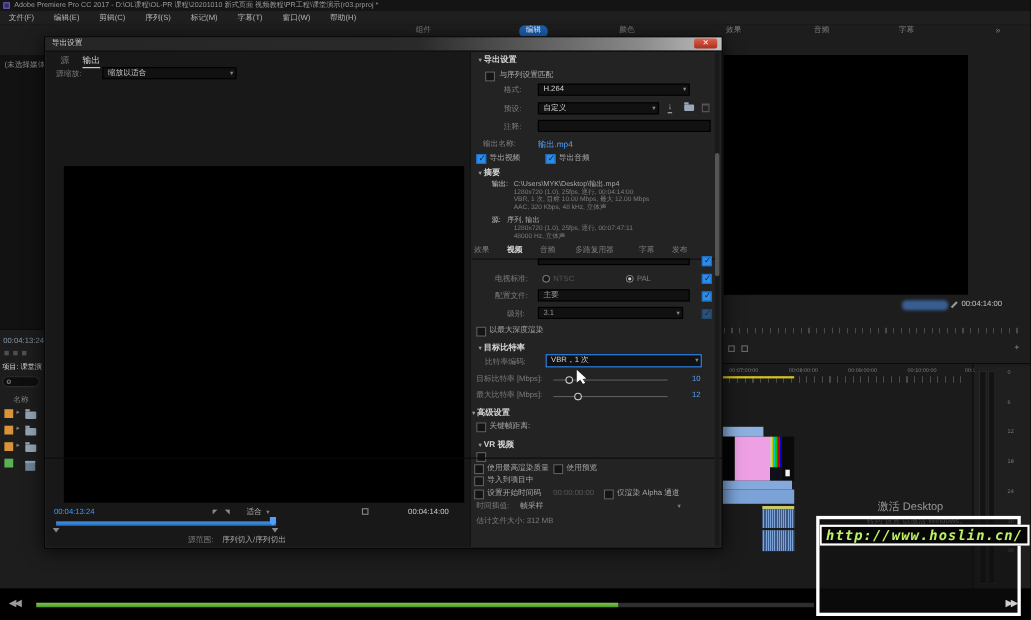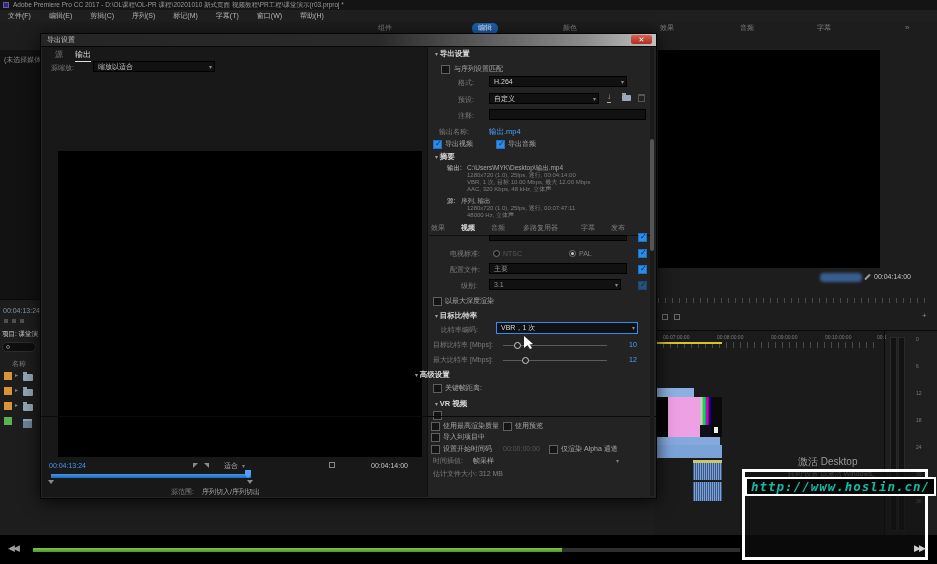--- a/index.html
+++ b/index.html
@@ -40,21 +40,21 @@
           border:1px solid #060606;box-shadow:0 3px 16px rgba(0,0,0,.75);z-index:10}
   #dlg-titlebar{position:absolute;left:0;top:0;width:100%;height:12px;
       background:linear-gradient(90deg,#252525 0%,#2a2a2a 55%,#8a8a8a 88%,#c0c0c0 100%);border-bottom:1px solid #080808}
   #dlg-close{position:absolute;right:4px;top:1px;width:21px;height:9px;background:linear-gradient(#e0604a,#a93024);
       border-radius:2px;color:#fff;font-size:7px;line-height:9px;text-align:center;font-weight:bold}
   #subtitle{position:absolute;left:244px;top:472px;font-size:20px;font-weight:bold;color:#fff;white-space:nowrap;z-index:20;
       letter-spacing:1px;text-shadow:-2px 0 #000,2px 0 #000,0 -2px #000,0 2px #000,-1px -1px #000,1px 1px #000,-1px 1px #000,1px -1px #000}
   #watermark{position:absolute;left:742px;top:469px;width:186px;height:91px;border:3px solid #fff;
       background:rgba(16,16,16,.6);z-index:30;box-sizing:border-box;text-align:center}
   #wm-brand{font-size:29px;font-weight:bold;color:#fff;letter-spacing:13px;padding-left:13px;margin-top:9px;font-family:"DejaVu Sans",sans-serif}
-  #wm-url{display:inline-block;margin-top:5px;border:2px solid #fff;background:#060606;color:#14b8a6;
+  #wm-url{display:inline-block;margin-top:5px;border:2px solid #fff;background:#060606;color:#bef264;
       font-family:"DejaVu Sans Mono",monospace;font-style:italic;font-weight:bold;font-size:12.5px;padding:0 4px;letter-spacing:1px}
   #cursor{position:absolute;left:524px;top:336px;width:9px;height:13px;background:#fff;z-index:15;
       clip-path:polygon(0 0,0 12px,3.5px 9px,6px 13px,8px 12px,5.5px 8.5px,9px 8px);filter:drop-shadow(1px 1px 1px #000)}
   .tri-dn{width:0;height:0;border-left:3px solid transparent;border-right:3px solid transparent;border-top:4px solid #8a8a8a;position:absolute}
   .mini-icon{position:absolute;width:6px;height:6px;border:1px solid #888;box-sizing:border-box}
 </style>
 </head>
 <body>
 
 <div id="screen">
@@ -260,21 +260,21 @@
     <span class="t f7 dim" style="left:392px;top:307px">目标比特率 [Mbps]:</span>
     <div class="slider-track" style="left:462px;top:311px;width:104px"></div>
     <div class="slider-handle" style="left:473px;top:308px"></div>
     <span class="t f7 blue" style="left:588px;top:307px">10</span>
 
     <span class="t f7 dim" style="left:392px;top:322px">最大比特率 [Mbps]:</span>
     <div class="slider-track" style="left:462px;top:326px;width:104px"></div>
     <div class="slider-handle" style="left:481px;top:323px"></div>
     <span class="t f7 blue" style="left:588px;top:322px">12</span>
 
-    <span class="t f75 hdr caret" style="left:374px;top:336px">高级设置</span>
+    <span class="t f75 hdr caret" style="left:388px;top:336px">高级设置</span>
     <div class="cb" style="left:392px;top:350px"></div>
     <span class="t f7 mid" style="left:404px;top:350px">关键帧距离:</span>
 
     <span class="t f75 hdr caret" style="left:394px;top:365px">VR 视频</span>
     <div class="cb" style="left:392px;top:377px"></div>
 
     <div class="abs" style="left:0;top:382px;width:615px;height:1px;background:#0a0a0a"></div>
     <div class="cb" style="left:390px;top:388px"></div>
     <span class="t f7 mid" style="left:402px;top:388px">使用最高渲染质量</span>
     <div class="cb" style="left:462px;top:388px"></div>

